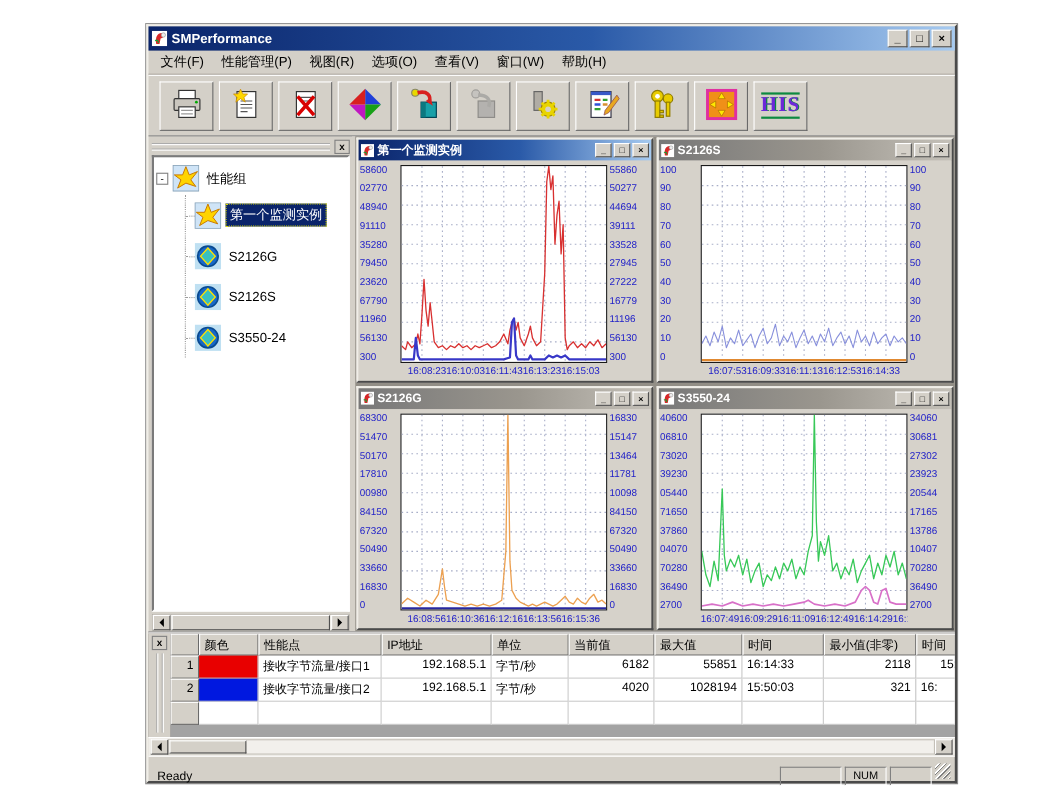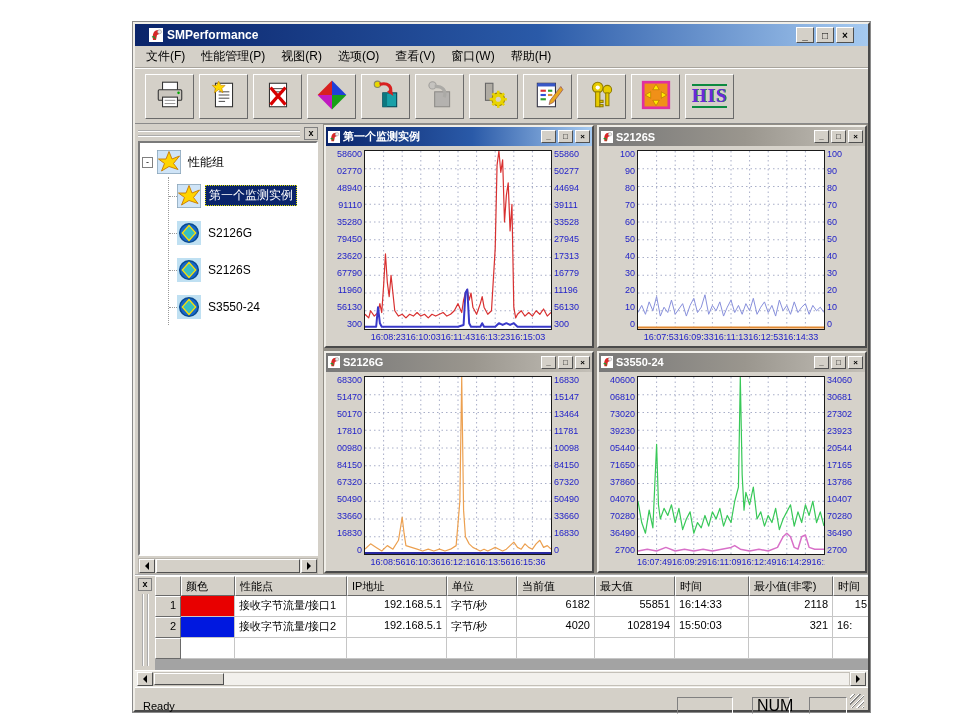--- a/index.html
+++ b/index.html
@@ -5,21 +5,21 @@
   * { box-sizing: border-box; margin: 0; padding: 0; }
   html,body { width:960px; height:720px; background:#fff; font-family:"Liberation Sans",sans-serif; overflow:hidden; }
   .stage { position:relative; width:960px; height:720px; background:#fff; }
 
   
   .app { position:absolute; left:133px; top:22px; width:737px; height:690px;
          background:#d4d0c8; border:2px solid; border-color:#f0eee8 #4a4a4a #4a4a4a #f0eee8;
          box-shadow:0 0 0 1px #8a8a8a; display:flex; flex-direction:column; }
 
   .titlebar { height:22px; background:linear-gradient(90deg,#0a246a 0%,#2a5aa8 55%,#a6caf0 100%);
-              display:flex; align-items:center; gap:4px; padding:0 14px; flex:none; }
+              display:flex; align-items:center; gap:4px; padding:0 3px; flex:none; }
   .title-text { color:#fff; font-weight:bold; font-size:12px; flex:1; white-space:nowrap; }
   .winbtns { display:flex; gap:2px; }
   .winbtn { width:18px; height:16px; background:#d4d0c8; border:1px solid; border-color:#fff #505050 #505050 #fff;
             font-size:10px; font-weight:bold; line-height:13px; text-align:center; color:#000; cursor:default; }
 
   .menubar { height:22px; display:flex; align-items:center; gap:2px; padding:0 4px; font-size:12px;
              border-bottom:1px solid #a8a49c; flex:none; }
   .menu-item { padding:2px 7px; white-space:nowrap; }
 
   .toolbar { height:56px; display:flex; align-items:center; gap:5px; padding:4px 10px;
@@ -72,21 +72,21 @@
   .cwin-title { height:19px; flex:none; display:flex; align-items:center; gap:3px; padding:0 2px; }
   .cwin-title.active { background:linear-gradient(90deg,#0a246a 0%,#2a5aa8 55%,#a6caf0 100%); }
   .cwin-title.inactive { background:linear-gradient(90deg,#787878 0%,#9a968e 55%,#c4c0b8 100%); }
   .cwin-text { flex:1; color:#fff; font-weight:bold; font-size:11px; white-space:nowrap; overflow:hidden; }
   .cbtn { width:15px; height:13px; background:#d4d0c8; border:1px solid; border-color:#fff #505050 #505050 #fff;
           font-size:8px; font-weight:bold; line-height:11px; text-align:center; flex:none; }
   .cwin-body { flex:1; display:grid; grid-template-columns:37px 1fr 39px; grid-template-rows:1fr 15px;
                padding:4px 1px 1px 1px; background:#d6d2ca; min-height:0; }
   .ylab { display:flex; flex-direction:column; justify-content:space-between; font-size:9px; color:#2222c8;
           line-height:1; overflow:hidden; grid-row:1; }
-  .ylab-left { grid-column:1; text-align:right; padding-right:2px; }
+  .ylab-left { grid-column:1; padding-right:2px; }
   .ylab-right { grid-column:3; text-align:left; padding-left:2px; }
   .plot { grid-column:2; grid-row:1; position:relative; background:#fff; border:1px solid #1a1a1a; min-height:0; }
   .plot svg { position:absolute; inset:0; width:100%; height:100%; display:block; }
   .xlab { grid-column:2; grid-row:2; font-size:9px; color:#2222c8; text-align:center; white-space:nowrap;
           overflow:hidden; padding-top:2px; }
 
   
   .tablepanel { height:96px; flex:none; display:flex; border-top:2px groove #fff; background:#8a8680; }
   .tp-strip { width:20px; flex:none; display:flex; flex-direction:column; align-items:center; gap:3px;
               padding-top:2px; background:#d4d0c8; }
@@ -100,22 +100,22 @@
   .rowhdr { background:#d4d0c8; border:1px solid; border-color:#fff #6a6a6a #6a6a6a #fff; text-align:right; }
 
   .tp-hscroll { height:17px; flex:none; display:flex; background:#efede8; border-top:1px solid #fff; padding:1px 2px; }
   .tp-hscroll .track { flex:1; display:flex; background:#f2f0ec; border:1px solid #c4c0b8; }
   .tp-hscroll .thumb { width:70px; background:#d4d0c8; border:1px solid; border-color:#fff #505050 #505050 #fff; }
 
   
   .statusbar { height:23px; flex:none; display:flex; align-items:center; gap:3px; padding:15px 4px 2px 8px;
                border-top:1px solid #fff; font-size:11px; }
   .status-text { flex:1; }
-  .status-box { height:17px; border:1px solid; border-color:#808080 #fff #fff #808080; font-size:16px;
-                text-align:center; line-height:15px; padding:0 4px;margin-left:16px; }
+  .status-box { height:17px; border:1px solid; border-color:#808080 #fff #fff #808080; font-size:10px;
+                text-align:center; line-height:15px; padding:0 4px; }
   .box-a { width:56px; } .box-b { width:38px; } .box-c { width:38px; }
   .grip-corner { width:14px; height:14px; align-self:flex-end;
     background:repeating-linear-gradient(135deg,transparent 0 2px,#fff 2px 3px,#808080 3px 4px); }
 </style>
 </head>
 <body>
 
 <div class="stage">
   <div class="app">
 
@@ -378,21 +378,21 @@
                   <polyline points="0,99.0 6,99.0 7,88.0 8,97.0 9,99.0 50,99.0 53,98.0 54,80.0 55,78.0 56,97.0 57,99.0 62,99.0 63,97.0 64,99.0 70,99.0 72,97.0 74,98.0 76,97.0 78,98.0 80,97.0 82,99.0 100,99.0" fill="none" stroke="#3838c8" stroke-width="2" stroke-linejoin="round" vector-effect="non-scaling-stroke"></polyline>
                 </svg>
               </div>
               <div class="ylab ylab-right">
                 <span>55860</span>
                 <span>50277</span>
                 <span>44694</span>
                 <span>39111</span>
                 <span>33528</span>
                 <span>27945</span>
-                <span>17313</span>
+                <span>27222</span>
                 <span>16779</span>
                 <span>11196</span>
                 <span>56130</span>
                 <span>300</span>
               </div>
               <div class="xlab">16:08:2316:10:0316:11:4316:13:2316:15:03</div>
             </div>
           </div>
           <div class="cwin">
             <div class="cwin-title inactive">

